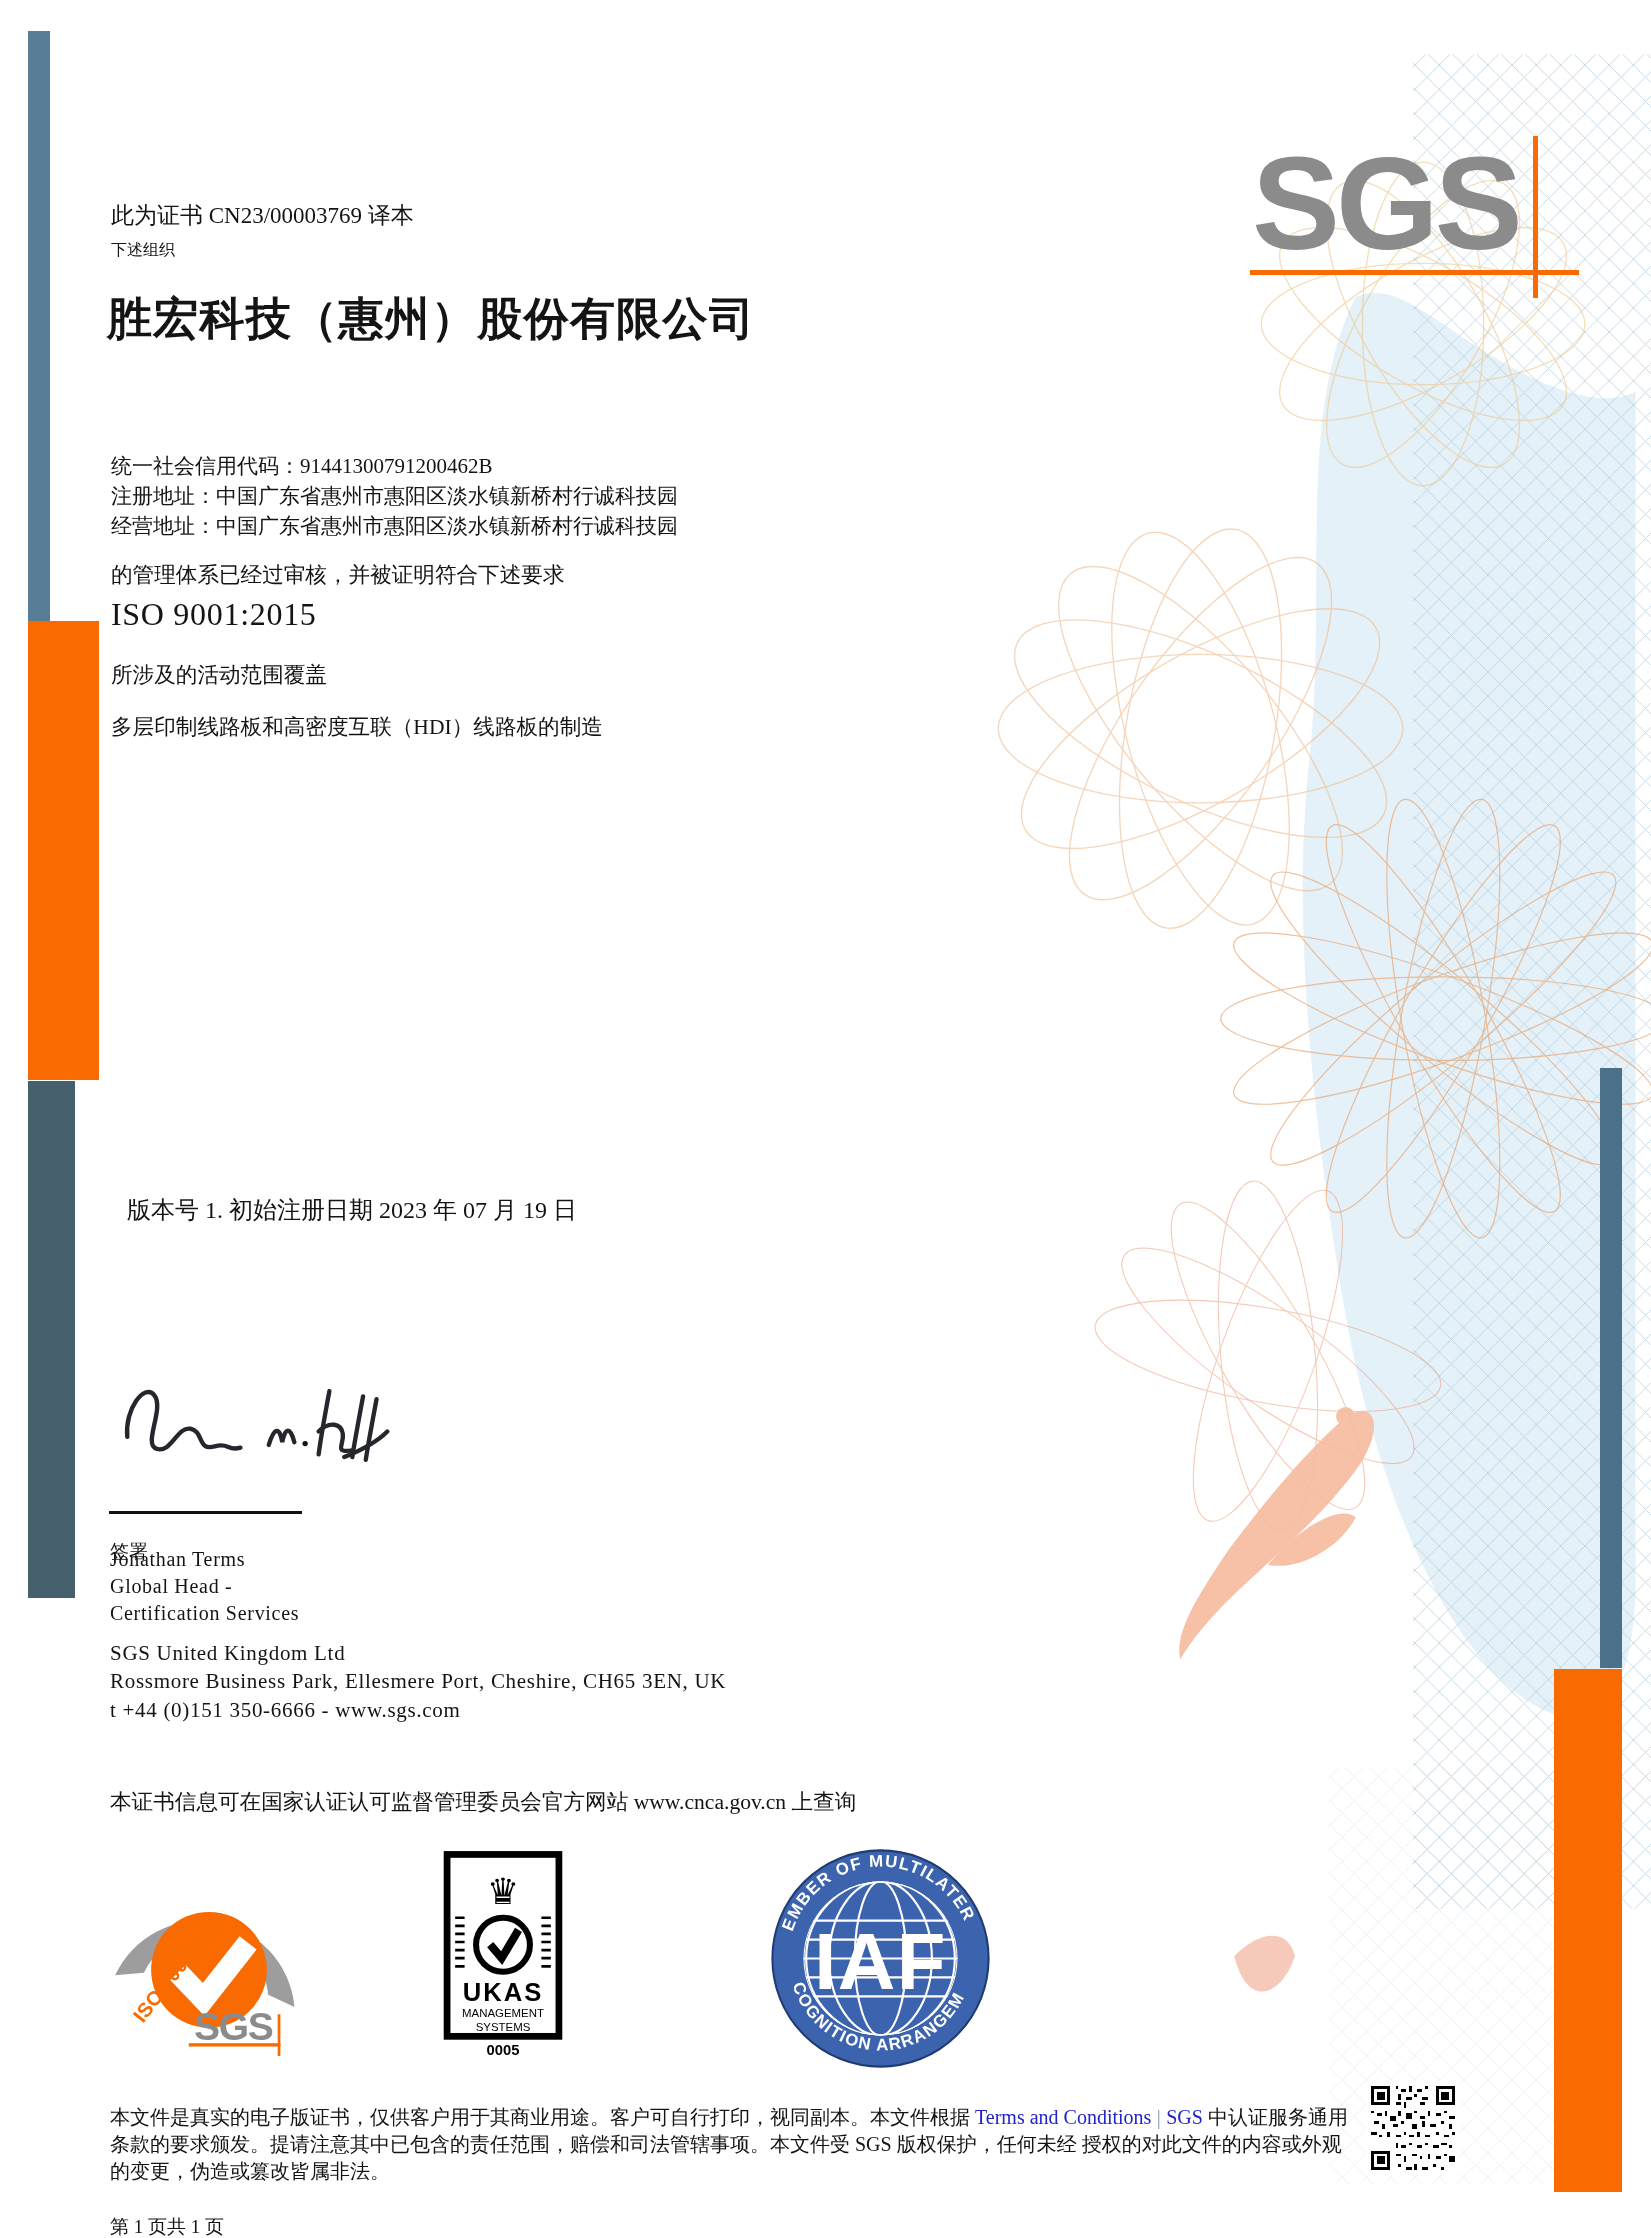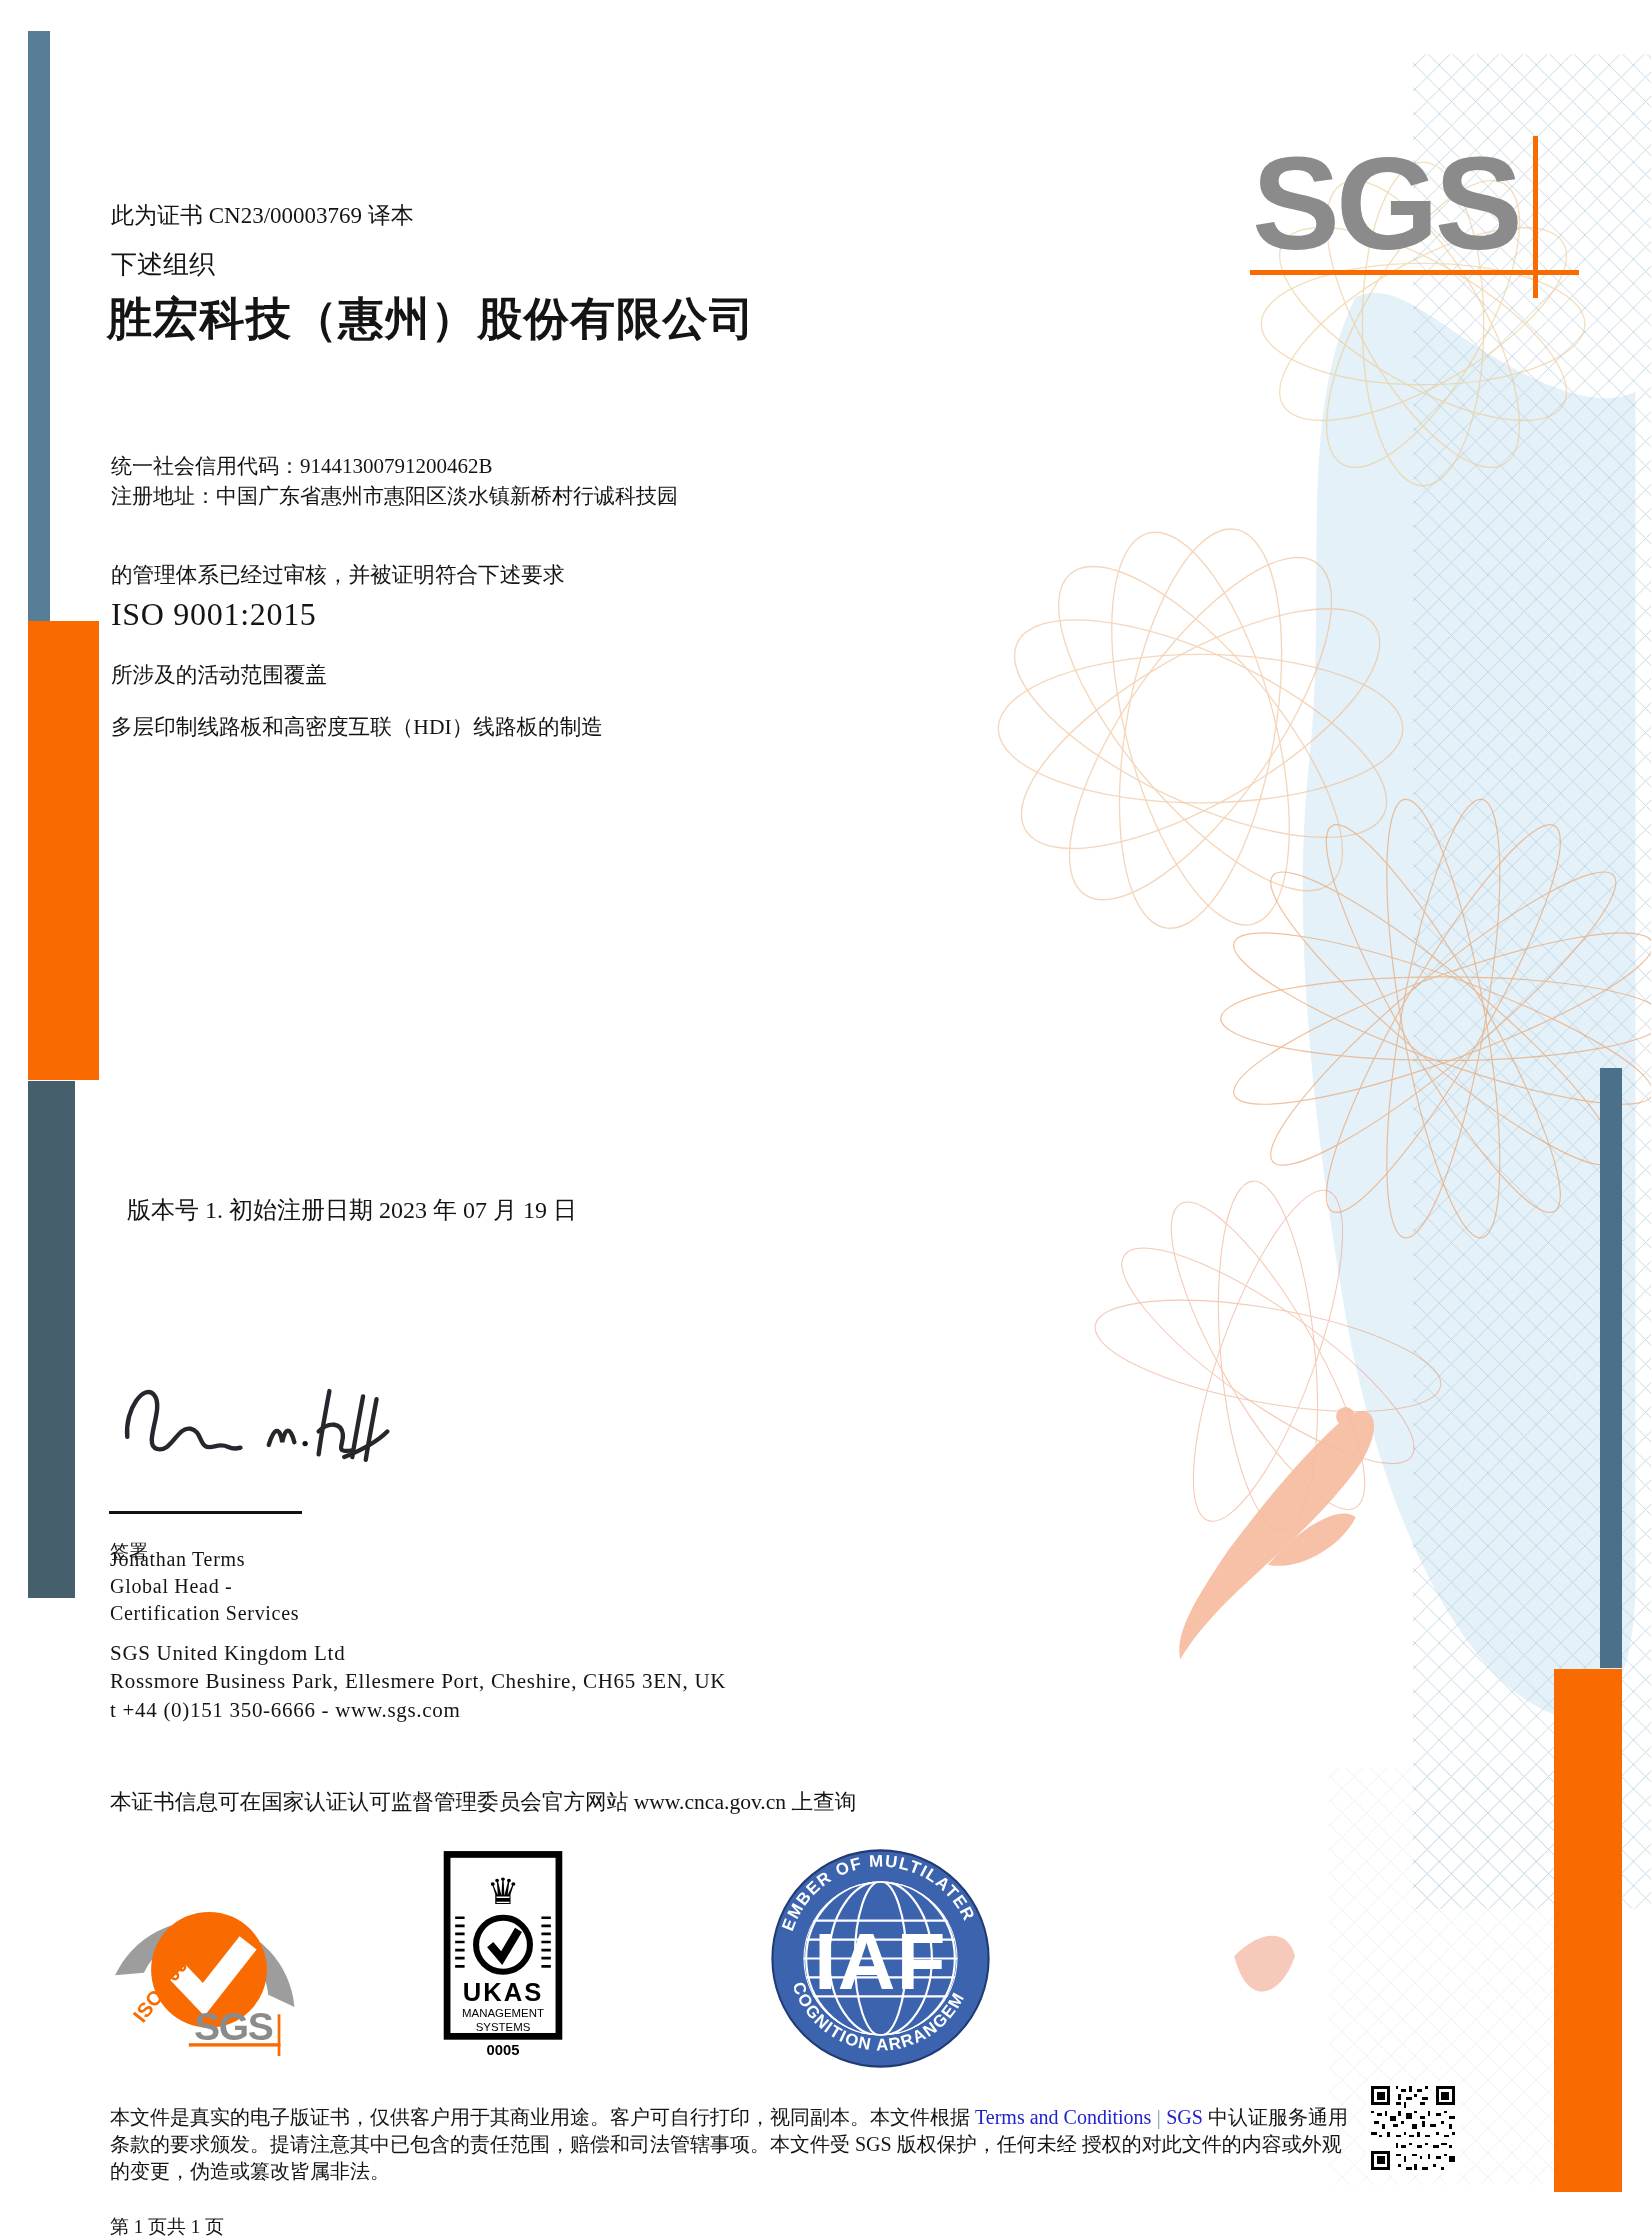--- a/index.html
+++ b/index.html
@@ -16,21 +16,21 @@
   
   .guilloche{left:978px;top:40px;width:673px;height:2146px;z-index:1;}
   
   .sgs-logo-text{left:1252px;top:138px;width:283px;font-family:"Liberation Sans",sans-serif;
      font-weight:bold;font-size:132px;line-height:132px;color:#8B8B8B;letter-spacing:-4px;z-index:4;}
   .sgs-hline{left:1250px;top:270px;width:329px;height:4.7px;background:#F96B00;z-index:5;}
   .sgs-vline{left:1533px;top:136px;width:4.7px;height:162px;background:#F96B00;z-index:5;}
   
   .z5{z-index:5;}
   .t-cert{left:111px;top:169px;font-size:23px;margin-top:31px;}
-  .t-org{left:111px;top:247px;font-size:26px;text-align:center;}
+  .t-org{left:111px;top:240px;font-size:16px;text-align:center;}
   .t-company{left:107px;top:289px;font-size:45px;font-weight:bold;letter-spacing:1.3px;text-align:center;}
   .t-details{left:111px;top:451px;font-size:21px;line-height:30px;}
   .t-audit{left:111px;top:560px;font-size:21.6px;}
   .t-iso{left:111px;top:596px;font-size:32px;letter-spacing:0.7px;}
   .t-scope-intro{left:111px;top:660px;font-size:21.6px;}
   .t-scope{left:111px;top:712px;font-size:21.6px;}
   .t-validity{left:111px;top:1163px;font-size:21px;}
   .t-version{left:111px;top:1194px;font-size:24px;margin-left:16px;}
   .sig-svg{left:115px;top:1356px;z-index:5;}
   .sig-rule{left:109px;top:1511px;width:193px;height:2.7px;background:#111;}
@@ -122,20 +122,21 @@
   <div class="abs sgs-hline"></div>
   <div class="abs sgs-vline"></div>
 
   <div class="abs z5 t-cert">此为证书 CN23/00003769 译本</div>
   <div class="abs z5 t-org">下述组织</div>
   <div class="abs z5 t-company">胜宏科技（惠州）股份有限公司</div>
 
   <div class="abs z5 t-details">
     <div>统一社会信用代码：91441300791200462B</div>
     <div>注册地址：中国广东省惠州市惠阳区淡水镇新桥村行诚科技园</div>
+    <div>经营地址：中国广东省惠州市惠阳区淡水镇新桥村行诚科技园</div>
   </div>
 
   <div class="abs z5 t-audit">的管理体系已经过审核，并被证明符合下述要求</div>
   <div class="abs z5 t-iso">ISO 9001:2015</div>
   <div class="abs z5 t-scope-intro">所涉及的活动范围覆盖</div>
   <div class="abs z5 t-scope">多层印制线路板和高密度互联（HDI）线路板的制造</div>
 
   <div class="abs z5 t-version">版本号 1. 初始注册日期 2023 年 07 月 19 日</div>
 
   <svg class="abs sig-svg" width="290" height="128" viewBox="0 0 430 190" xmlns="http://www.w3.org/2000/svg">

